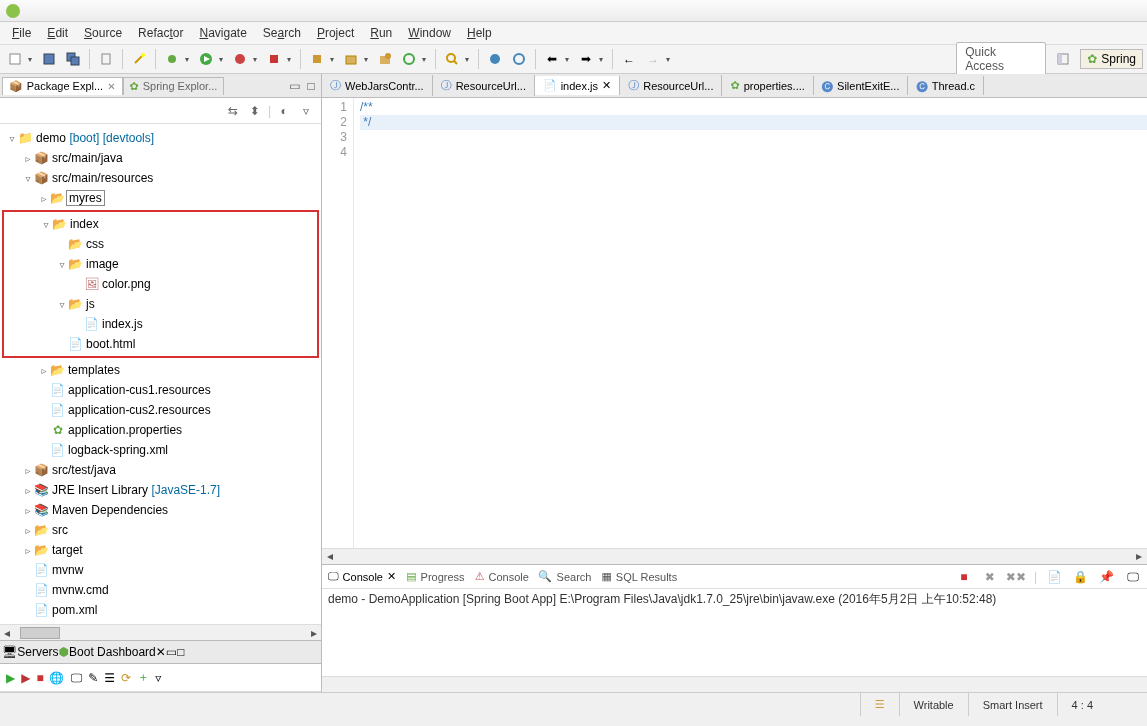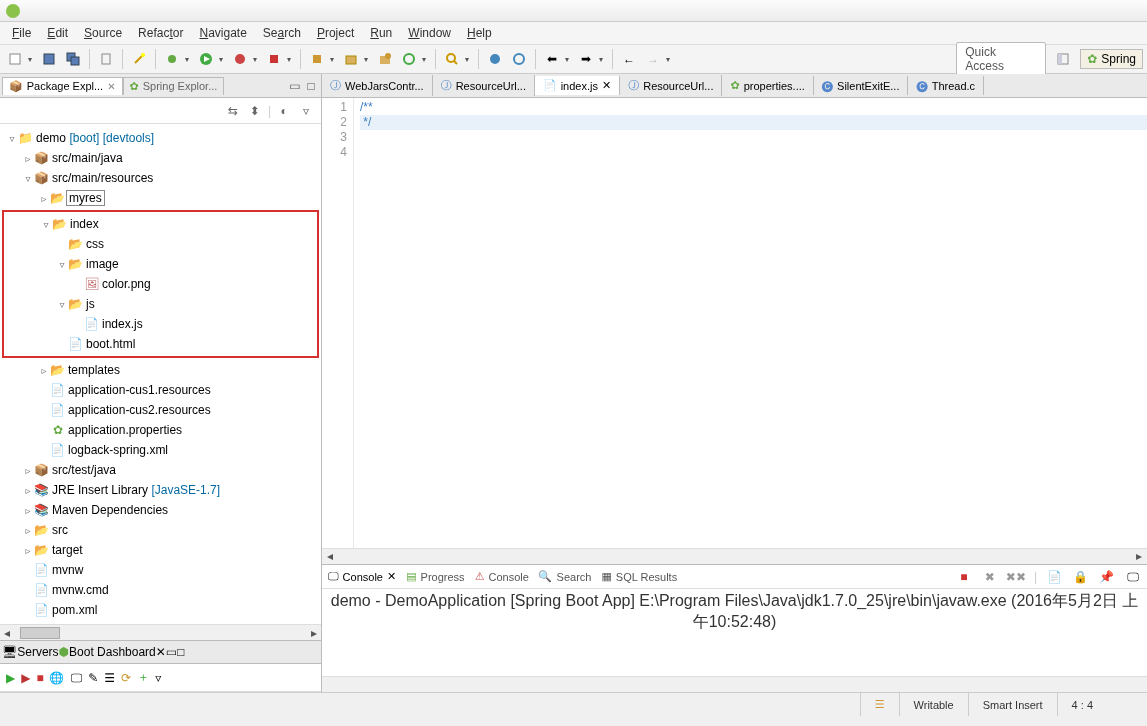--- a/index.html
+++ b/index.html
@@ -65,21 +65,21 @@
 .editor-hscroll { height: 16px; background:#f0f0f0; border-top:1px solid #ddd; display:flex;}
 .editor-hscroll .arrow{width:16px;text-align:center;color:#555;}
 
 .bottom-panel { border-top: 1px solid #bbb; display:flex; flex-direction:column; height: 128px;}
 .bp-tabs { height: 24px; display:flex; align-items:center; padding: 0 6px; gap:10px; border-bottom:1px solid #ddd;}
 .bp-tabs .bptab { display:flex; align-items:center; gap:4px; color:#555; font-size:11px;}
 .bp-tabs .bptab.active { color:#000;}
 .bp-tabs .spacer{flex:1;}
 .bp-tabs .bpbtn{width:16px;height:16px;display:flex;align-items:center;justify-content:center;}
 
-.console-text { flex:1; font-size:16px; padding: 2px 6px; color:#333; overflow:hidden;text-align:center;}
+.console-text { flex:1; font-size:12px; padding: 2px 6px; color:#333; overflow:hidden;}
 .bp-hscroll { height:16px; background:#f0f0f0; border-top:1px solid #ddd;}
 
 .statusbar { height: 24px; background:#f0f0f0; border-top:1px solid #ccc; display:flex; align-items:center; font-size:11px; color:#333;}
 .statusbar .cell { padding: 0 14px; border-left:1px solid #ccc; height:100%; display:flex; align-items:center;}
 
 svg { display:block; }
 </style>
 </head>
 <body>
 

